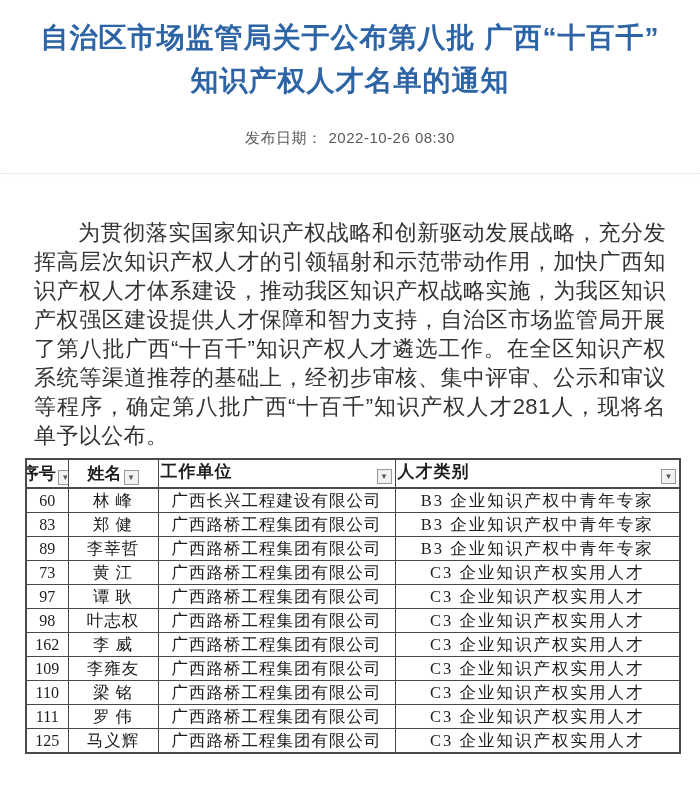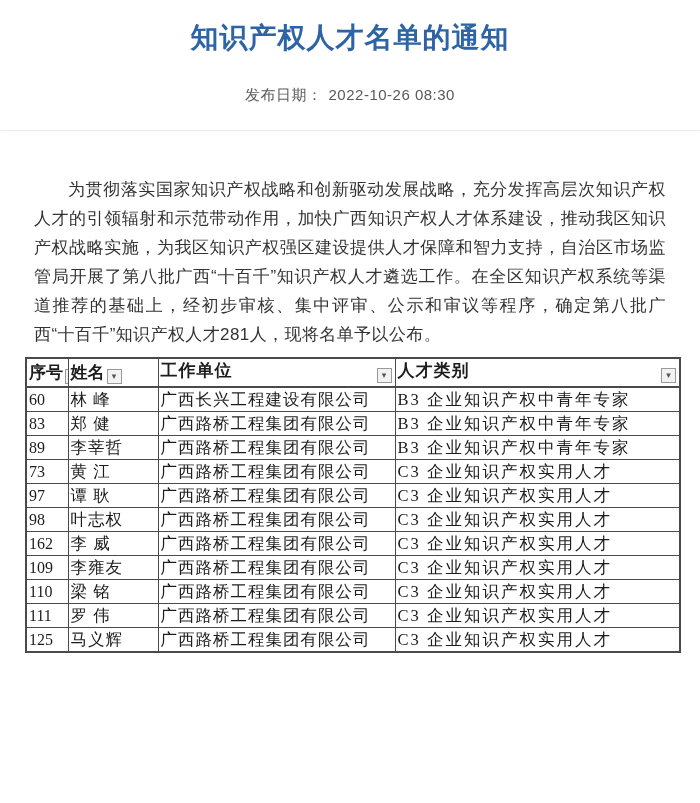--- a/index.html
+++ b/index.html
@@ -30,21 +30,21 @@
   }
 
   
   .content{padding:0 34px;}
   .salutation{
     margin:34px 0 0 0;
     font-size:17px;color:#333;line-height:22px;
   }
   .body-para{
     margin:44px 0 0 0;
-    font-size:17px;color:#333;line-height:29px;
+    font-size:22px;color:#333;line-height:29px;
     text-indent:2em;text-align:justify;letter-spacing:0.4px;
   }
 
   
   .table-wrap{margin:8px 0 0 -9px;}
   table.talent-table{
     border-collapse:collapse;table-layout:fixed;
     width:656px;
     font-family:"Liberation Serif","DejaVu Serif",serif;
     color:#1c1c1c;
@@ -53,47 +53,48 @@
   .talent-table th,.talent-table td{
     border:1px solid #4a4a4a;
     padding:0 2px;overflow:hidden;white-space:nowrap;
   }
   .talent-table thead th{
     height:27px;font-size:17px;font-weight:bold;
     position:relative;vertical-align:bottom;
     border-bottom:2px solid #4a4a4a;
   }
   .th-inline{
-    display:flex;align-items:flex-end;
+    display:flex;justify-content:center;align-items:flex-end;
     gap:2px;padding-bottom:2px;
   }
   .th-center{
     display:block;text-align:left;padding-bottom:4px;letter-spacing:1px;
   }
   .filter-btn{
     display:inline-flex;align-items:center;justify-content:center;
     width:13px;height:13px;flex:0 0 13px;
     border:1px solid #9a9a9a;background:#f2f2f2;
     font-size:9px;line-height:1;color:#555;
     font-family:"DejaVu Sans",sans-serif;
   }
   .filter-abs{position:absolute;right:3px;bottom:3px;}
-  .talent-table td{height:23px;font-size:16.5px;text-align:left;margin-top:24px;}
+  .talent-table td{height:23px;font-size:16.5px;text-align:center;margin-top:24px;}
   .talent-table td.col1{font-size:16px;}
   .talent-table td.col2{letter-spacing:1px;}
   .talent-table td.col3{letter-spacing:1px;}
   .talent-table td.col4{letter-spacing:2px;}
 </style>
 </head>
 <body>
 
 <div class="page">
 
   <div class="header">
     <h1 class="title">
+      <span class="tline">自治区市场监管局关于公布第八批 广西“十百千”</span>
       <span class="tline">知识产权人才名单的通知</span>
     </h1>
     <div class="pubdate">
       <span class="lbl">发布日期：</span><span>2022-10-26 08:30</span>
     </div>
   </div>
 
   <div class="divider"></div>
 
   <div class="content">

